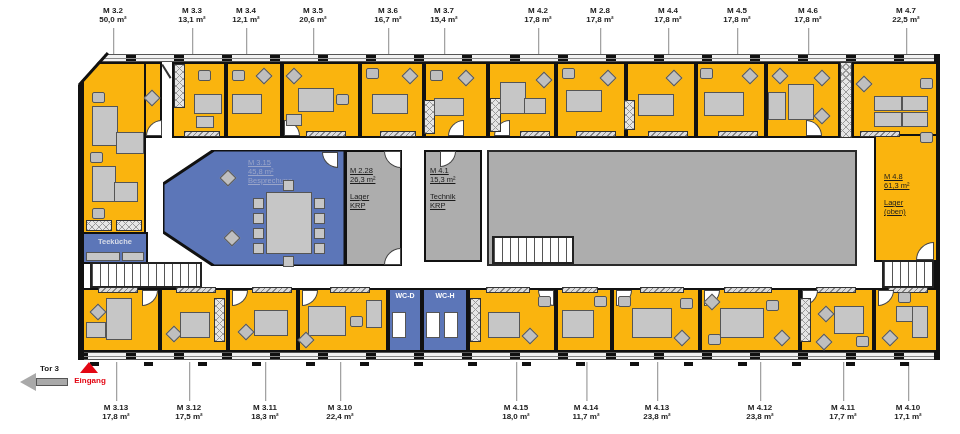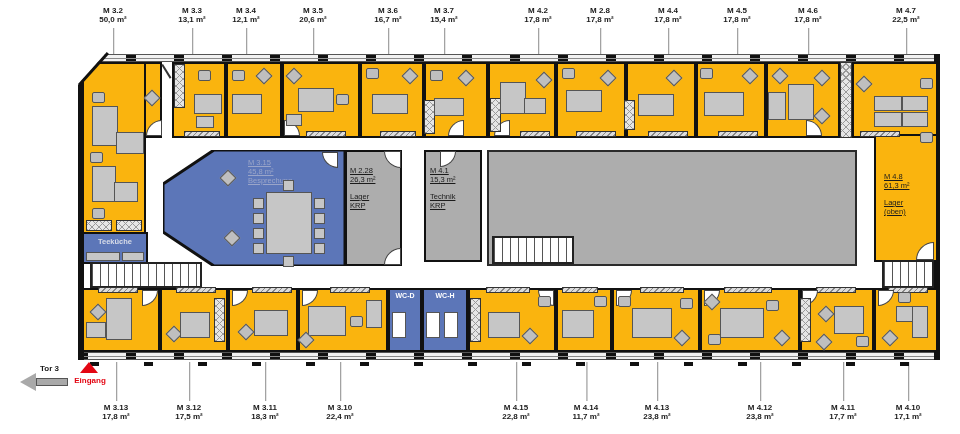--- a/index.html
+++ b/index.html
@@ -123,21 +123,21 @@
       <b>18,3 m²</b>
       <i class="ln"></i>
     </div>
   <div class="al bot" style="left:340px">
       <b>M 3.10</b>
       <b>22,4 m²</b>
       <i class="ln"></i>
     </div>
   <div class="al bot" style="left:516px">
       <b>M 4.15</b>
-      <b>22,8 m²</b>
+      <b>18,0 m²</b>
       <i class="ln"></i>
     </div>
   <div class="al bot" style="left:586px">
       <b>M 4.14</b>
       <b>11,7 m²</b>
       <i class="ln"></i>
     </div>
   <div class="al bot" style="left:657px">
       <b>M 4.13</b>
       <b>23,8 m²</b>

